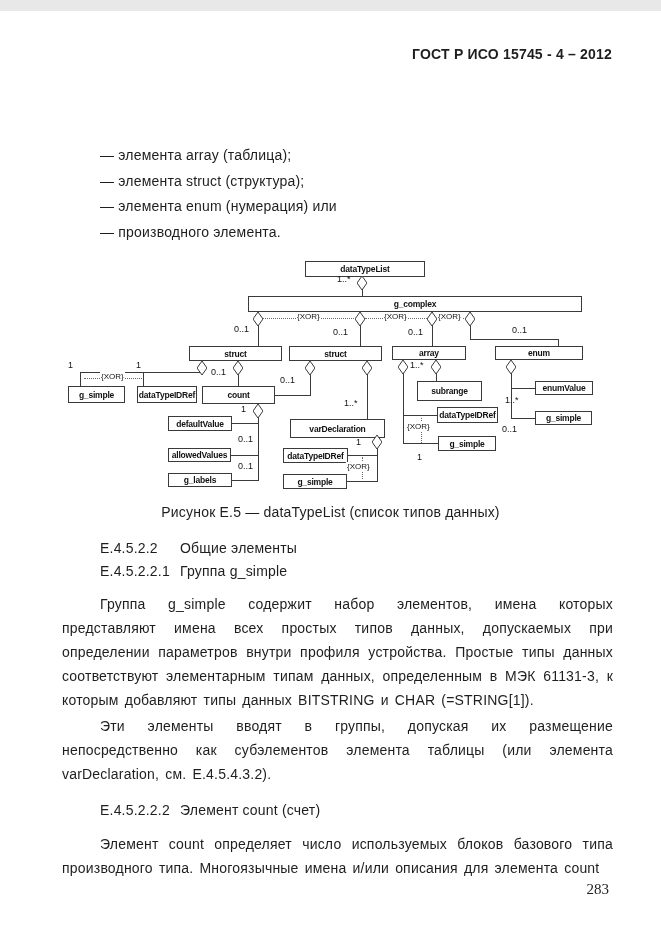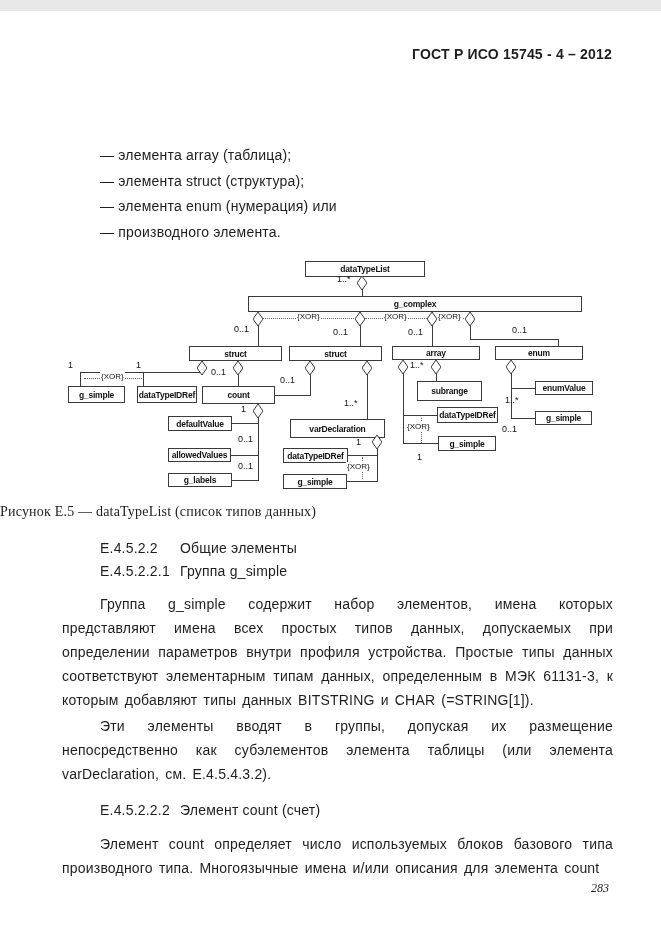--- a/index.html
+++ b/index.html
@@ -10,24 +10,24 @@
   .doc-header{
     position:absolute;top:35px;right:49px;font-size:14px;font-weight:bold;
     letter-spacing:0.2px;
   }
   .para{
     position:absolute;left:62px;width:551px;font-size:14px;line-height:24px;
     text-align:justify;text-indent:38px;letter-spacing:0.2px;word-spacing:2px;
   }
   .dash-list{position:absolute;left:100px;top:132px;font-size:14px;line-height:25.5px;letter-spacing:0.2px;}
   .dash-list .li{white-space:nowrap;}
-  .caption{position:absolute;left:0;top:493px;width:661px;text-align:left;font-size:14px;letter-spacing:0.2px;font-family:Liberation Serif, serif;}
+  .caption{position:absolute;left:0;top:493px;width:661px;text-align:center;font-size:14px;letter-spacing:0.2px;}
   .heading{position:absolute;left:100px;font-size:14px;display:flex;letter-spacing:0.2px;}
   .heading .num{width:80px;flex:0 0 80px;}
-  .pagenum{position:absolute;top:870px;right:52px;font-family:"Liberation Serif",serif;font-size:12px;font-style:italic;}
+  .pagenum{position:absolute;top:870px;right:52px;font-family:"Liberation Serif",serif;font-size:15px;}
   
   .diagram{position:absolute;left:0;top:0;width:661px;height:936px;}
   .dbox{
     position:absolute;box-sizing:border-box;border:1px solid #3a3a3a;background:#fff;
     font-size:8.5px;font-weight:bold;letter-spacing:-0.2px;white-space:nowrap;overflow:hidden;
     display:flex;align-items:center;justify-content:center;color:#111;z-index:3;
   }
   .dbox.thick{border-width:1.5px;}
   .dline{position:absolute;background:#3a3a3a;z-index:1;}
   .dline.dh{background:none;border-top:1.5px dotted #6a6a6a;height:0 !important;}
@@ -83,21 +83,21 @@
       <div class="dline dh" style="left: 263px; top: 307px; width: 93px; height: 1px;"></div>
       <div class="dline dh" style="left: 365px; top: 307px; width: 62px; height: 1px;"></div>
       <div class="dline dh" style="left: 436px; top: 307px; width: 30px; height: 1px;"></div>
       <div class="dline dh" style="left: 84px; top: 367px; width: 58px; height: 1px;"></div>
       <div class="dline dv" style="left: 362px; top: 446px; width: 1px; height: 22px;"></div>
       <div class="dline dv" style="left: 421px; top: 407px; width: 1px; height: 25px;"></div>
       <div class="dbox" style="left: 305px; top: 250px; width: 120px; height: 16px;">dataTypeList</div>
       <div class="dbox" style="left: 248px; top: 285px; width: 334px; height: 16px;">g_complex</div>
       <div class="dbox" style="left: 189px; top: 335px; width: 93px; height: 15px;">struct</div>
       <div class="dbox" style="left: 289px; top: 335px; width: 93px; height: 15px;">struct</div>
-      <div class="dbox" style="left: 392px; top: 335px; width: 88px; height: 14px;">array</div>
+      <div class="dbox" style="left: 392px; top: 335px; width: 74px; height: 14px;">array</div>
       <div class="dbox" style="left: 495px; top: 335px; width: 88px; height: 14px;">enum</div>
       <div class="dbox" style="left: 68px; top: 375px; width: 57px; height: 17px;">g_simple</div>
       <div class="dbox" style="left: 137px; top: 375px; width: 60px; height: 17px;">dataTypeIDRef</div>
       <div class="dbox" style="left: 202px; top: 375px; width: 73px; height: 18px;">count</div>
       <div class="dbox" style="left: 168px; top: 405px; width: 64px; height: 15px;">defaultValue</div>
       <div class="dbox" style="left: 168px; top: 437px; width: 63px; height: 14px;">allowedValues</div>
       <div class="dbox" style="left: 168px; top: 462px; width: 64px; height: 14px;">g_labels</div>
       <div class="dbox" style="left: 290px; top: 408px; width: 95px; height: 19px;">varDeclaration</div>
       <div class="dbox" style="left: 283px; top: 437px; width: 65px; height: 15px;">dataTypeIDRef</div>
       <div class="dbox" style="left: 283px; top: 463px; width: 64px; height: 15px;">g_simple</div>

